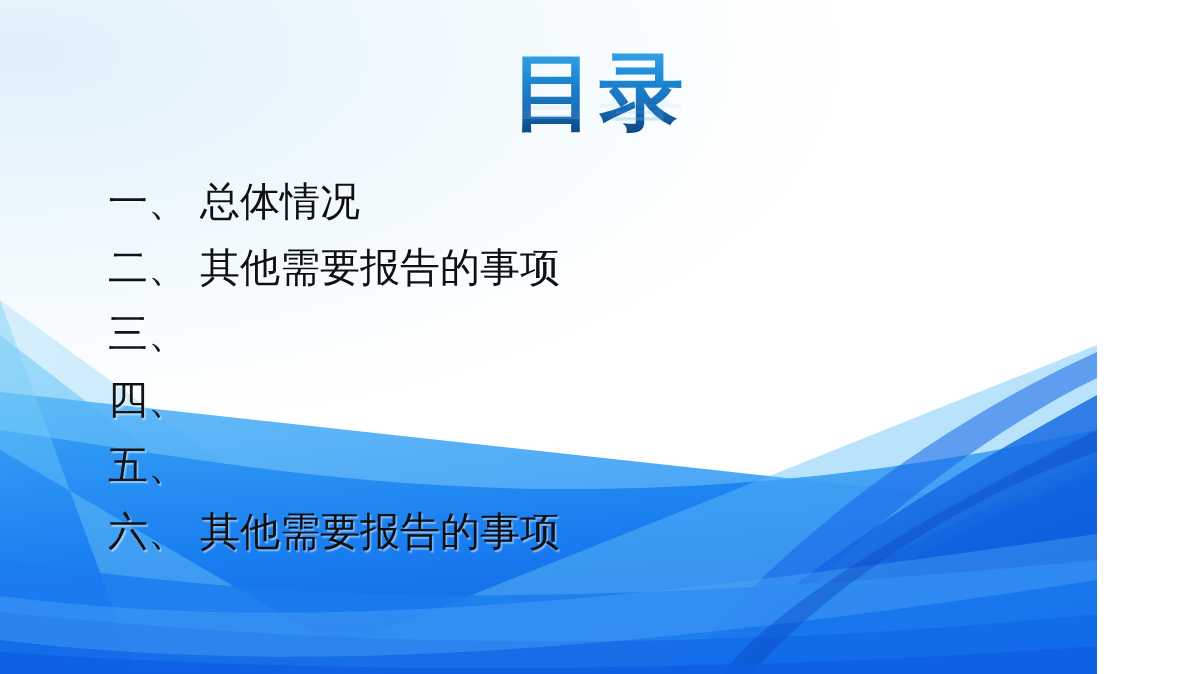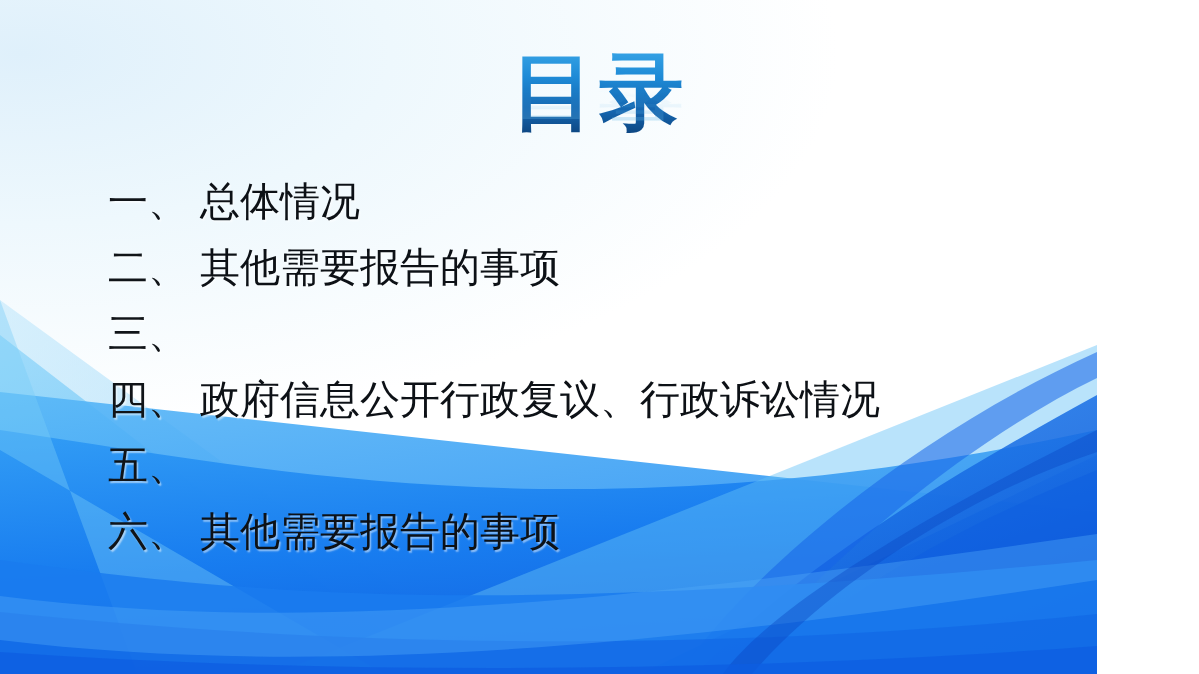--- a/index.html
+++ b/index.html
@@ -182,21 +182,20 @@
       <span class="toc-num">二、</span>
       <span class="toc-label">其他需要报告的事项</span>
     </div>
 
     <div class="toc-item">
       <span class="toc-num">三、</span>
     </div>
 
     <div class="toc-item">
       <span class="toc-num">四、</span>
-      <span class="toc-label">政府信息公开行政复议、行政诉讼情况</span>
     </div>
 
     <div class="toc-item">
       <span class="toc-num">五、</span>
     </div>
 
     <div class="toc-item">
       <span class="toc-num">六、</span>
       <span class="toc-label">其他需要报告的事项</span>
     </div>

